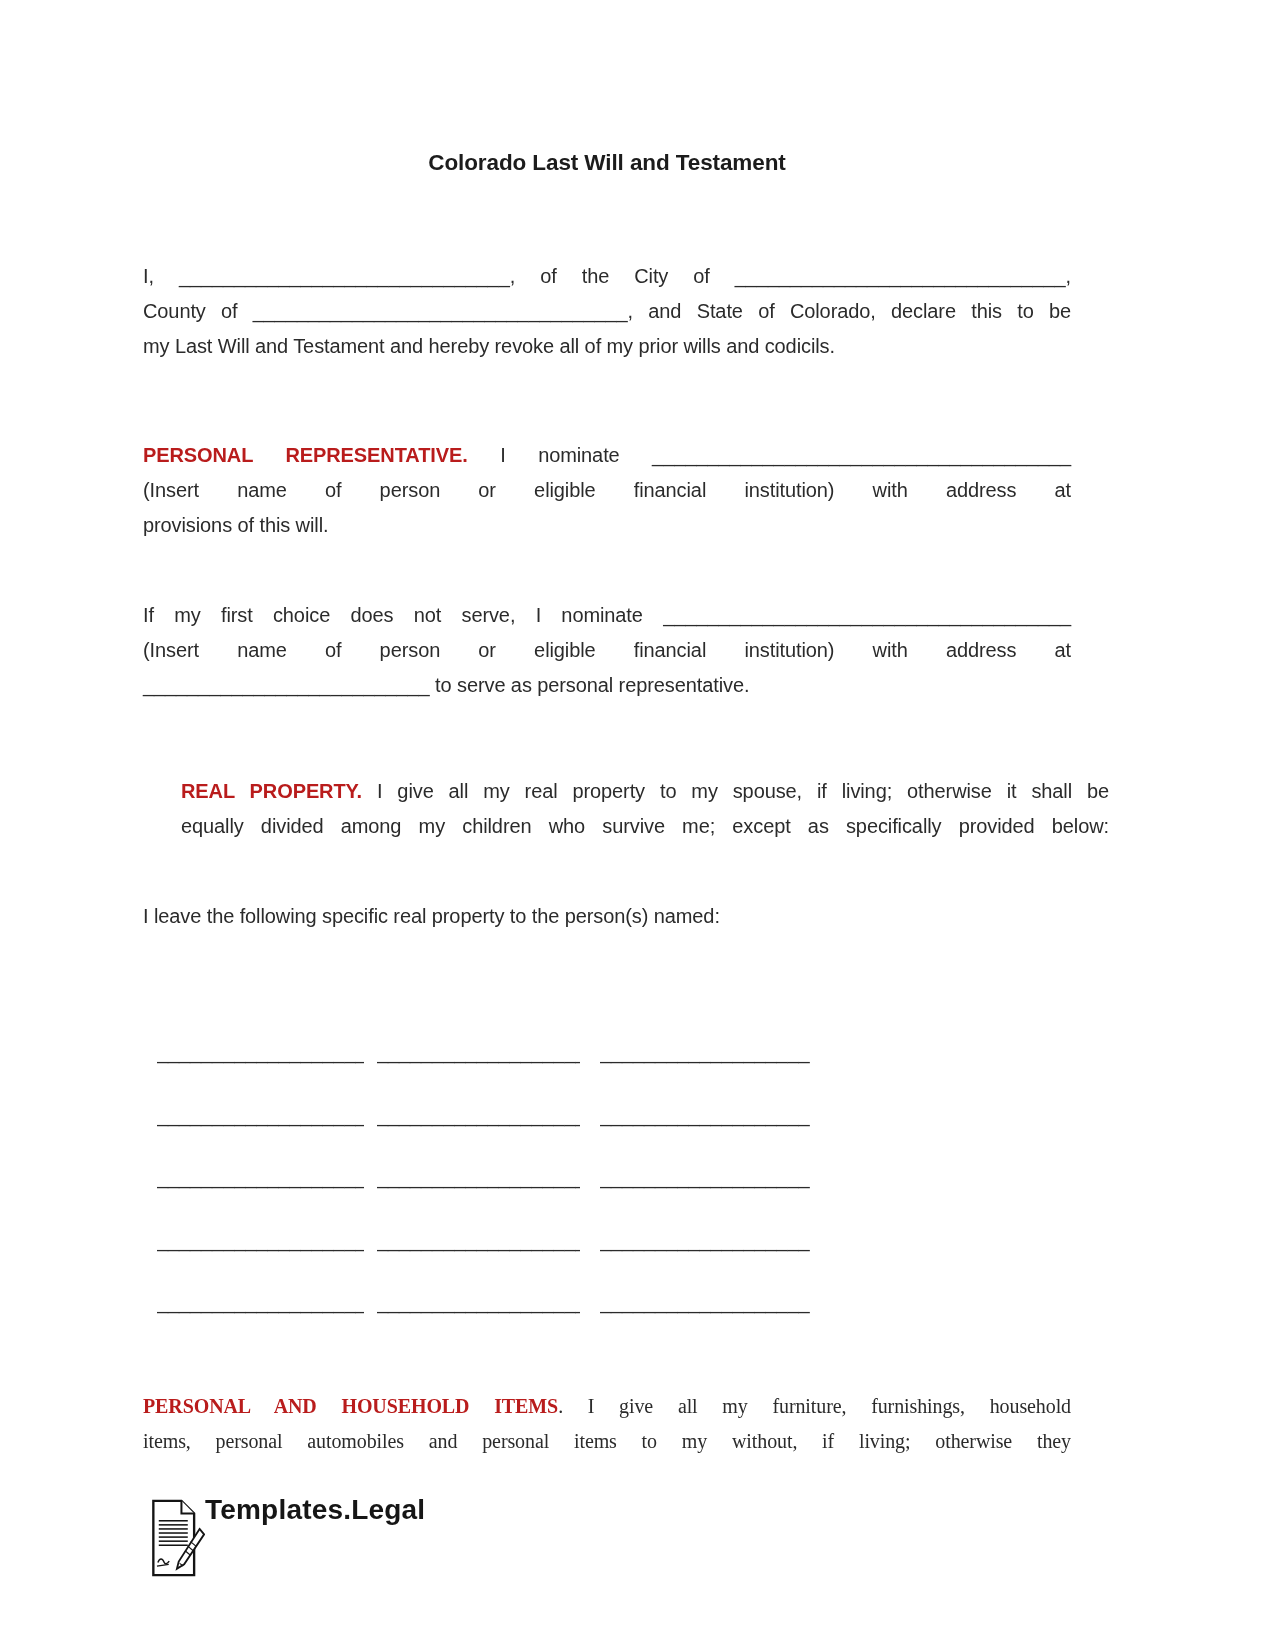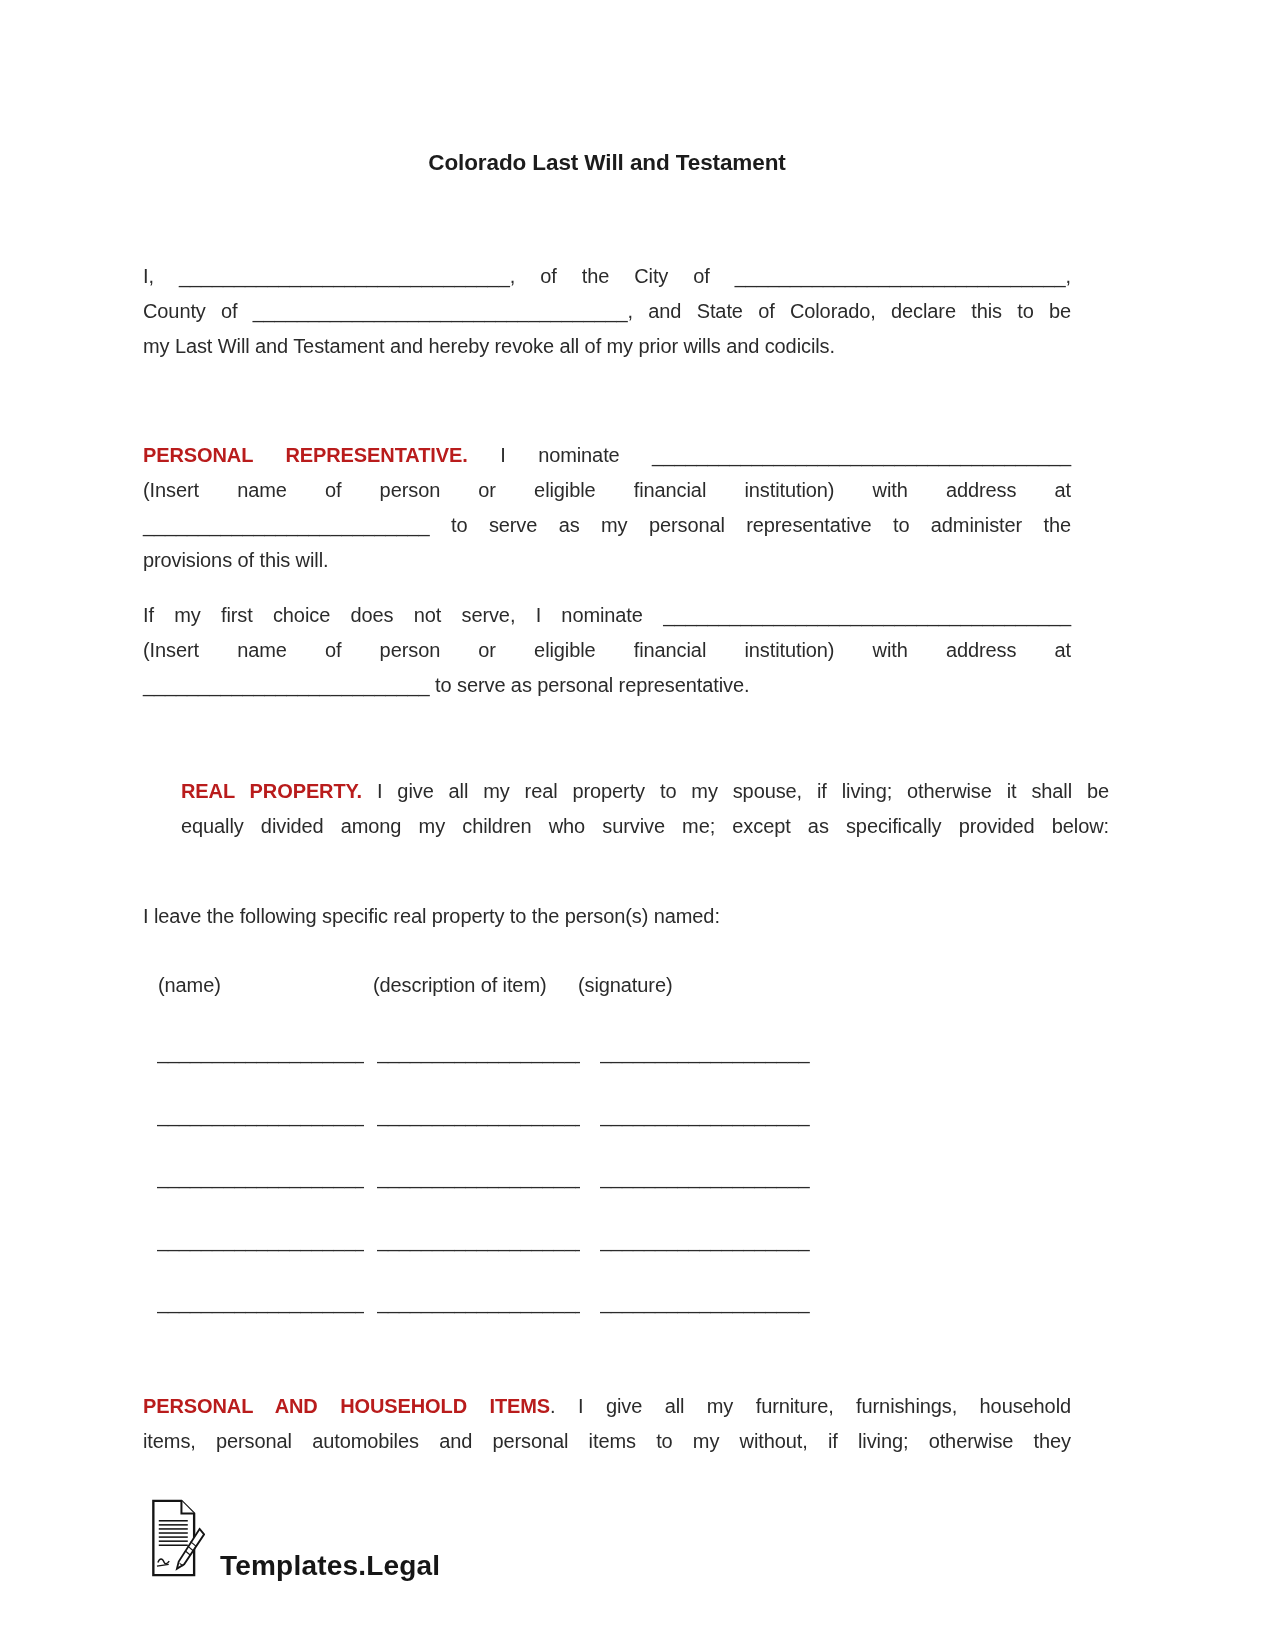--- a/index.html
+++ b/index.html
@@ -39,21 +39,21 @@
     display:inline-block; vertical-align:top;
     height:35px; overflow:hidden; white-space:nowrap;
   }
   .c1 { margin-left:14px; width:207px; }
   .c2 { margin-left:13px; width:203px; }
   .c3 { margin-left:20px; width:213px; }
 
   
   .footer {
     position:absolute; left:147px; top:1494px;
-    display:flex; align-items:flex-end; gap:15px;
+    display:flex; align-items:flex-start; 
   }
   .brand {
     font-size:28px; font-weight:bold; color:#161616; letter-spacing:0.2px;
   }
 </style>
 </head>
 <body>
 
 <div class="page">
 
@@ -61,60 +61,56 @@
 
   <div class="blk" style="top:259px;">
     <div class="jline">I, ______________________________, of the City of ______________________________,</div>
     <div class="jline">County of __________________________________, and State of Colorado, declare this to be</div>
     <div>my Last Will and Testament and hereby revoke all of my prior wills and codicils.</div>
   </div>
 
   <div class="blk" style="top:438px;">
     <div class="jline"><b>PERSONAL REPRESENTATIVE.</b> <span>I nominate ______________________________________</span></div>
     <div class="jline">(Insert name of person or eligible financial institution) with address at</div>
-    <div class="jline">__________________________ to serve as my personal representative to administer the</div>
     <div>provisions of this will.</div>
   </div>
 
   <div class="blk" style="top:598px;">
     <div class="jline">If my first choice does not serve, I nominate _____________________________________</div>
     <div class="jline">(Insert name of person or eligible financial institution) with address at</div>
     <div>__________________________ to serve as personal representative.</div>
   </div>
 
   <div class="blk" style="top:774px;margin-left:38px;">
     <div class="jline"><b>REAL PROPERTY.</b> <span>I give all my real property to my spouse, if living; otherwise it shall be</span></div>
     <div class="jline">equally divided among my children who survive me; except as specifically provided below:</div>
   </div>
 
   <div class="blk" style="top:899px;">I leave the following specific real property to the person(s) named:</div>
 
-  <div class="blk thead" style="top:968px;">
-    <span class="h1">(name)</span><span class="h2">(description of item)</span><span class="h3">(signature)</span>
-  </div>
 
   <div class="blk rows" style="top:1035px;">
     <div class="row">
       <span class="cell c1">___________________</span><span class="cell c2">___________________</span><span class="cell c3">___________________</span>
     </div>
     <div class="row">
       <span class="cell c1">___________________</span><span class="cell c2">___________________</span><span class="cell c3">___________________</span>
     </div>
     <div class="row">
       <span class="cell c1">___________________</span><span class="cell c2">___________________</span><span class="cell c3">___________________</span>
     </div>
     <div class="row">
       <span class="cell c1">___________________</span><span class="cell c2">___________________</span><span class="cell c3">___________________</span>
     </div>
     <div class="row">
       <span class="cell c1">___________________</span><span class="cell c2">___________________</span><span class="cell c3">___________________</span>
     </div>
   </div>
 
-  <div class="blk" style="top:1389px;">
+  <div class="blk" style="top:1389px;font-family:Liberation Serif, serif;">
     <div class="jline"><b>PERSONAL AND HOUSEHOLD ITEMS</b><span>. I give all my furniture, furnishings, household</span></div>
     <div class="jline">items, personal automobiles and personal items to my without, if living; otherwise they</div>
   </div>
 
   <div class="footer">
     <svg width="58" height="88" viewBox="0 0 64 88" aria-hidden="true">
       <path d="M7 3 H38 L52 17 V85 H7 Z" fill="#ffffff" stroke="#141414" stroke-width="2.6"></path>
       <path d="M38 3 V17 H52" fill="#ffffff" stroke="#141414" stroke-width="2.2"></path>
       <g stroke="#141414" stroke-width="1.7">
         <line x1="13" y1="25" x2="45" y2="25"></line>

